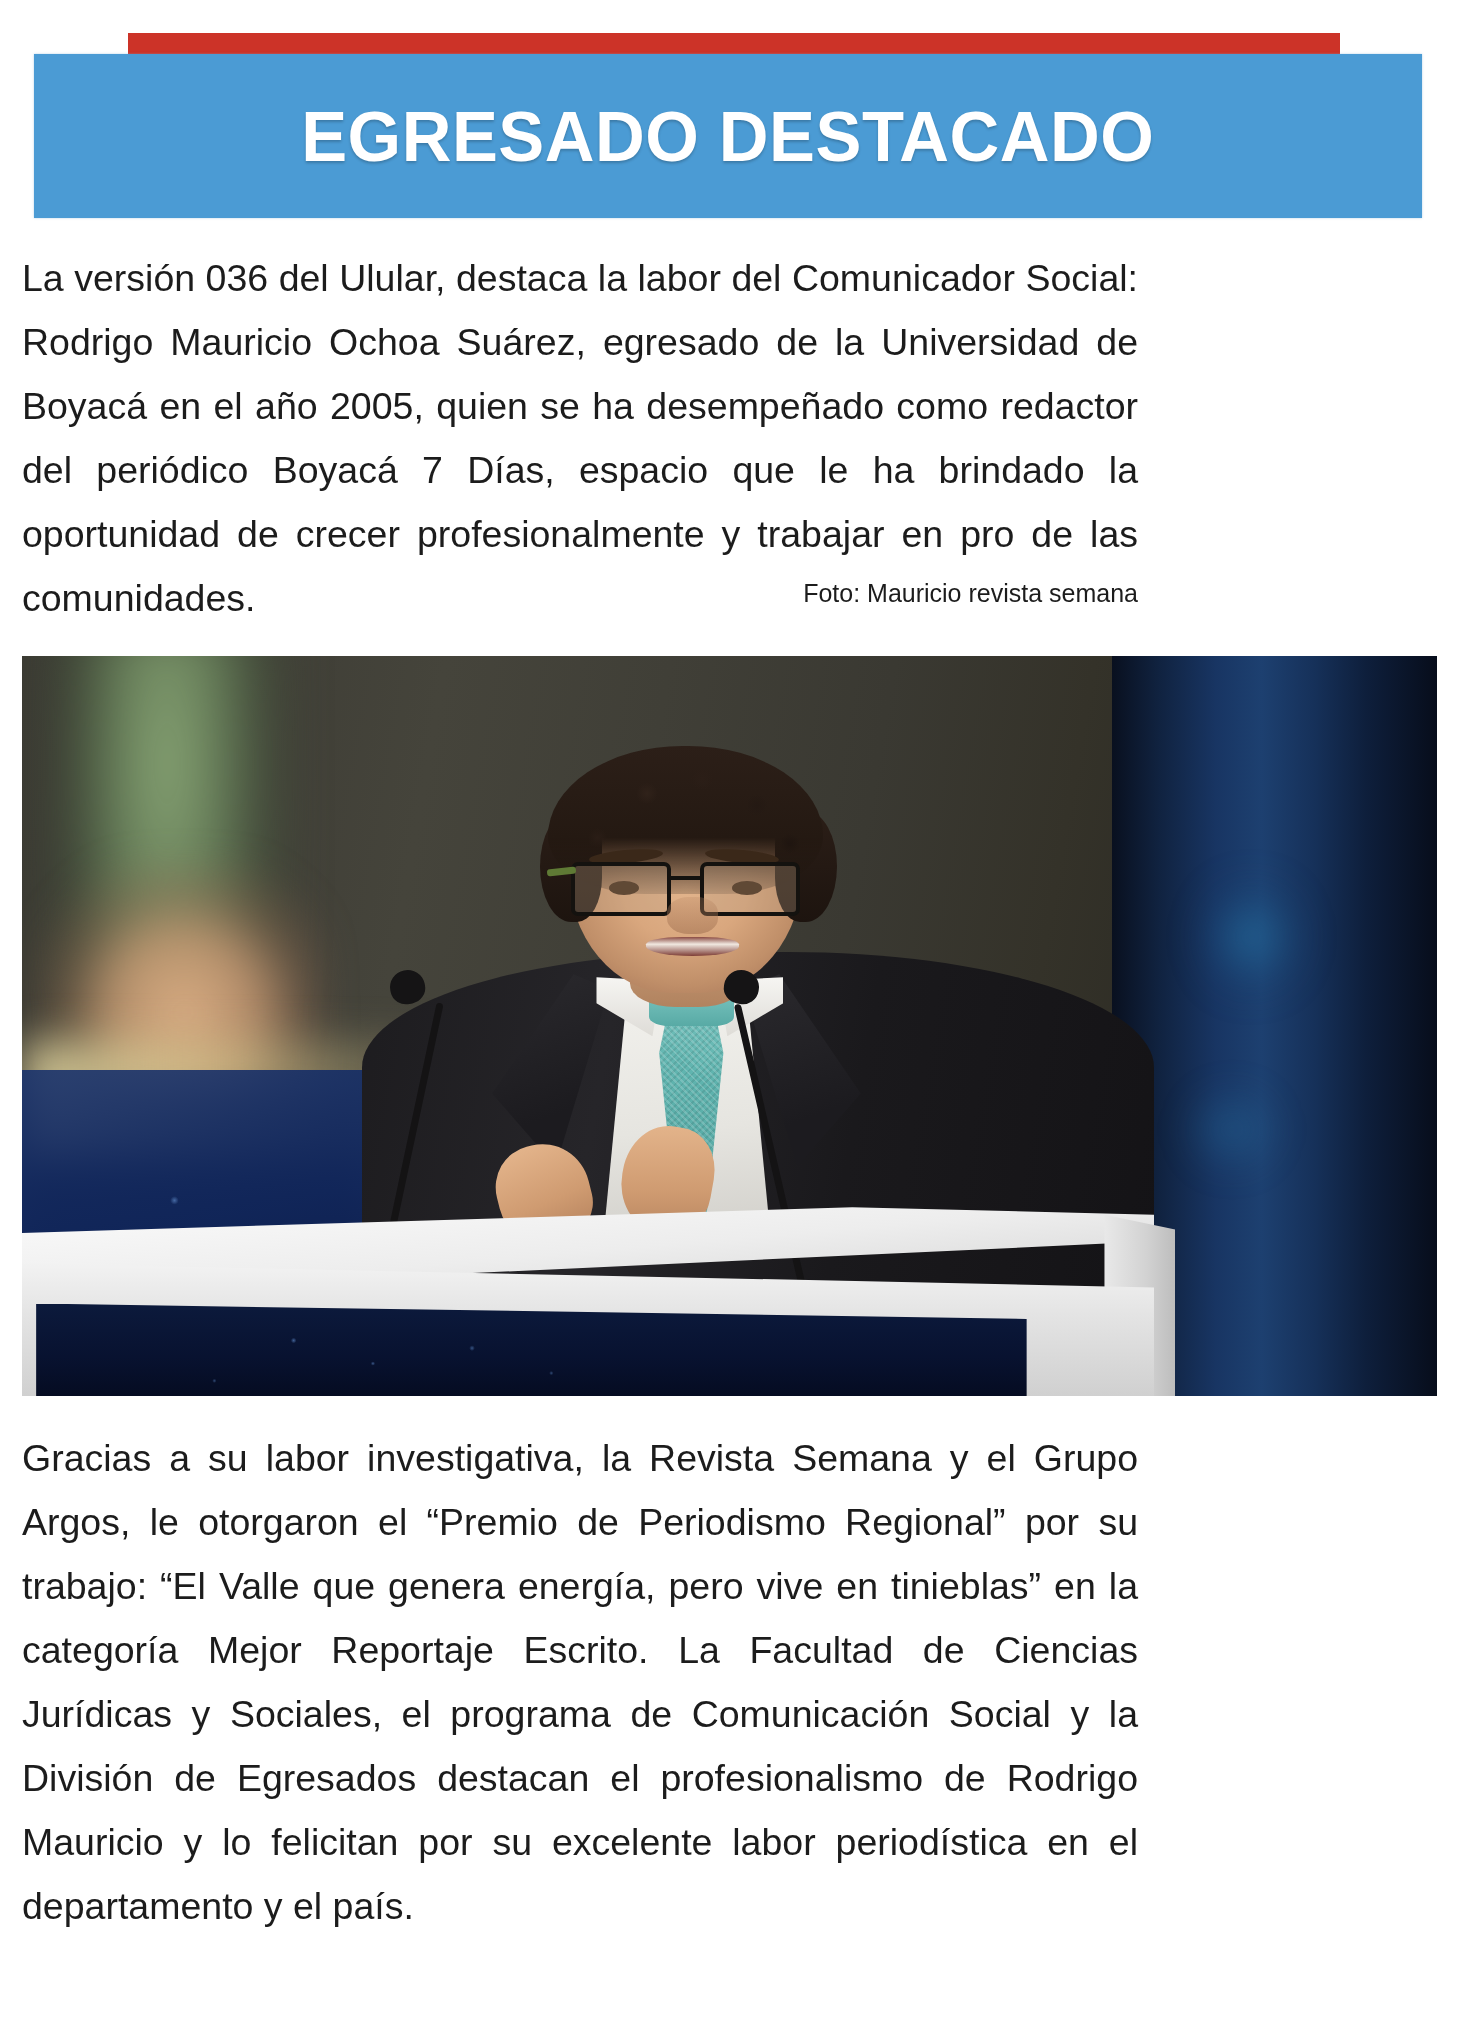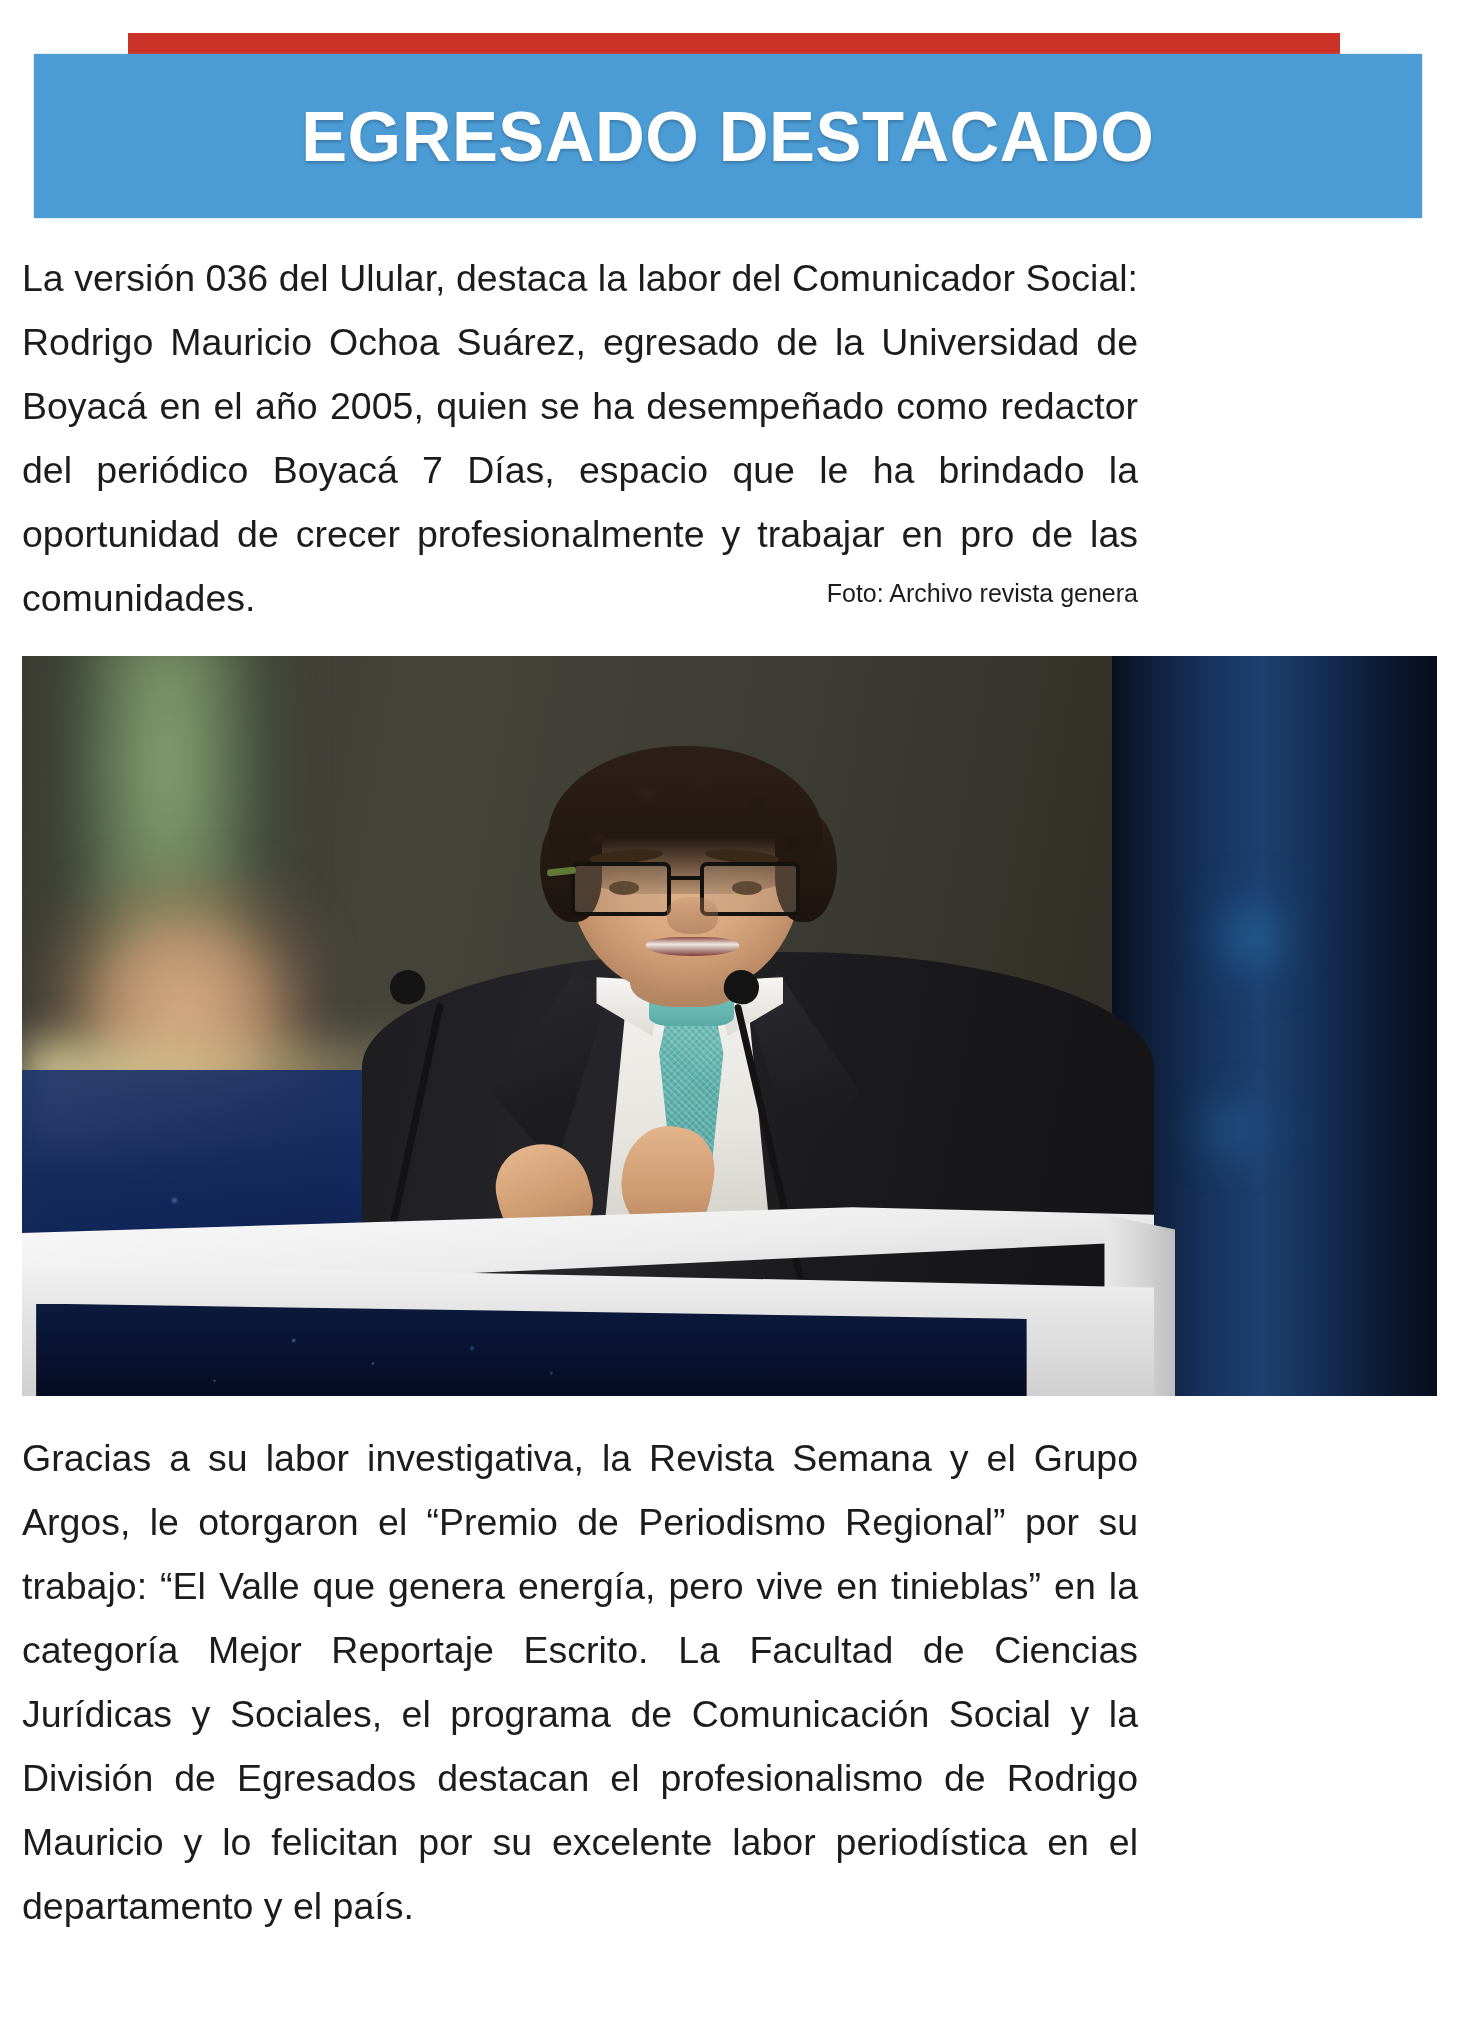--- a/index.html
+++ b/index.html
@@ -512,21 +512,21 @@
   <div class="banner-blue">
     <span class="banner-title">EGRESADO DESTACADO</span>
   </div>
 </div>
 
 <div class="article">
 
   <div class="intro-block">
     <p class="para">La versión 036 del Ulular, destaca la labor del Comunicador Social: Rodrigo Mauricio Ochoa Suárez, egresado de la Universidad de Boyacá en el año 2005, quien se ha desempeñado como redactor del periódico Boyacá 7 Días, espacio que le ha brindado la oportunidad de crecer profesionalmente y trabajar en pro de las comunidades.</p>
     <div class="credit-row">
-      <span class="photo-credit">Foto: Archivo revista genera</span>
+      <span class="photo-credit">Foto: Mauricio revista semana</span>
     </div>
   </div>
 
   <div class="photo-wrap">
     <div class="photo">
 
       <div class="bg-screen">
         <div class="screen-green"></div>
         <div class="screen-hands"></div>
         <div class="screen-dark-band"></div>

